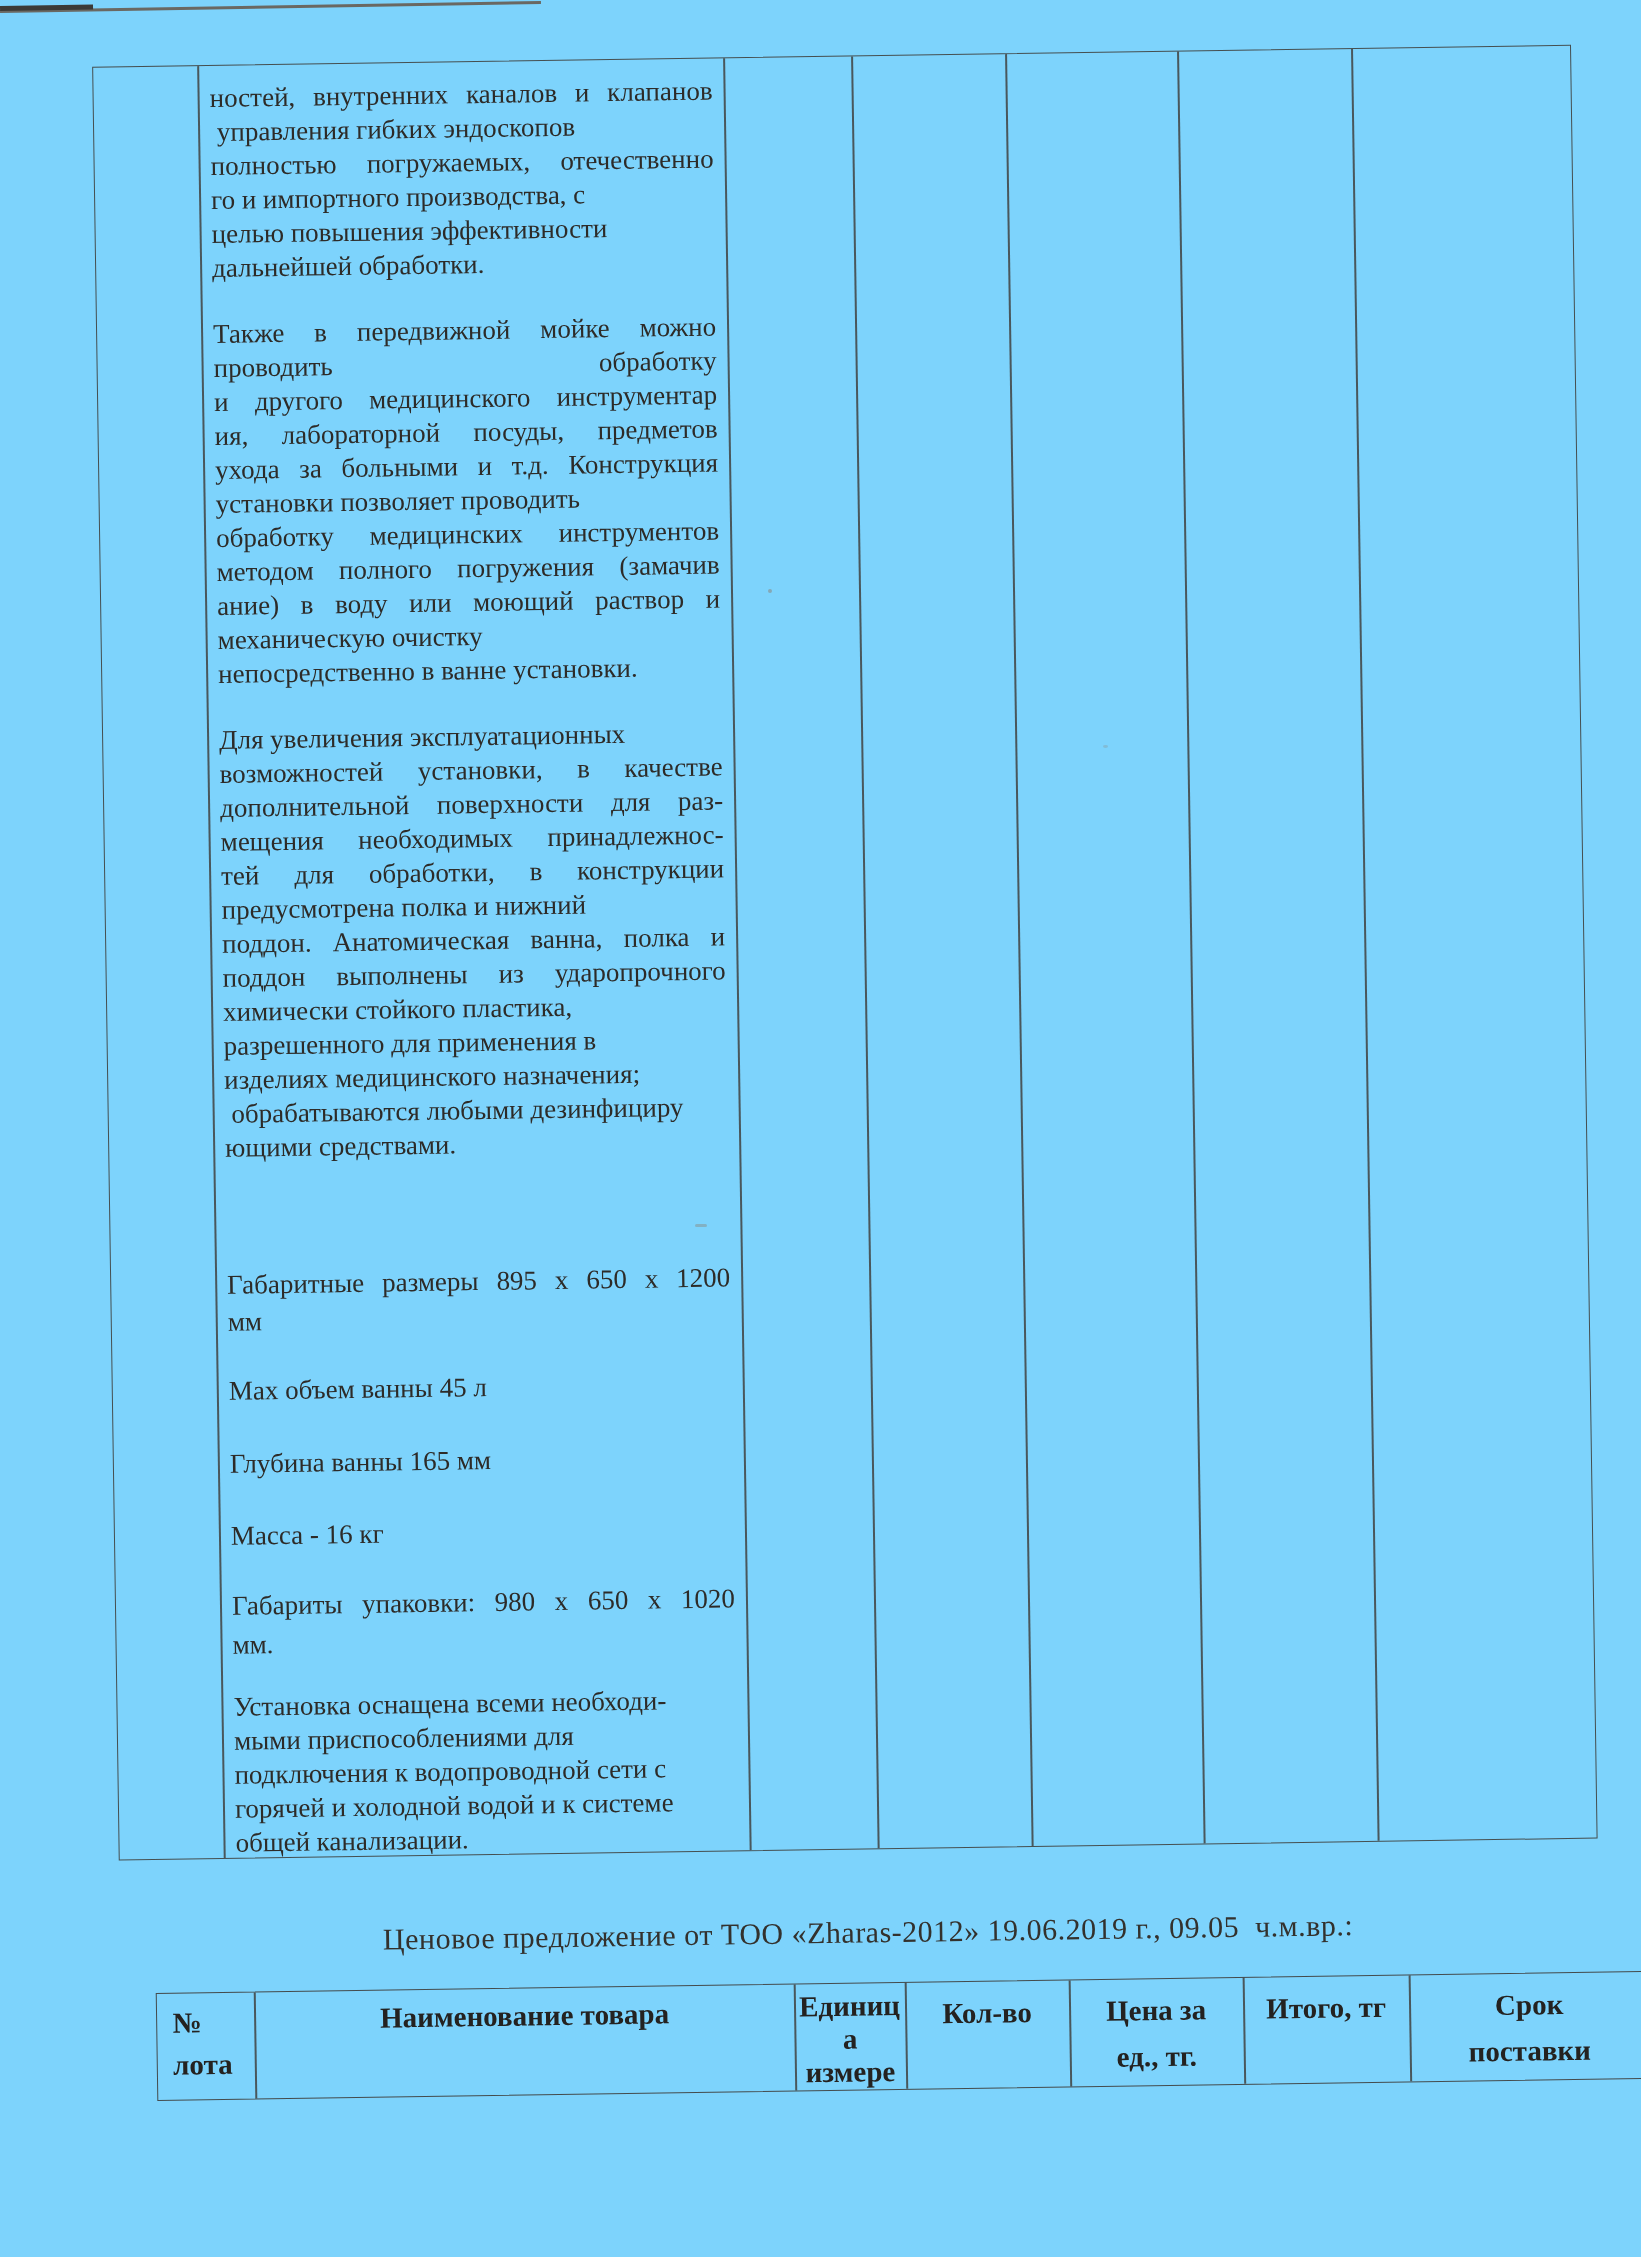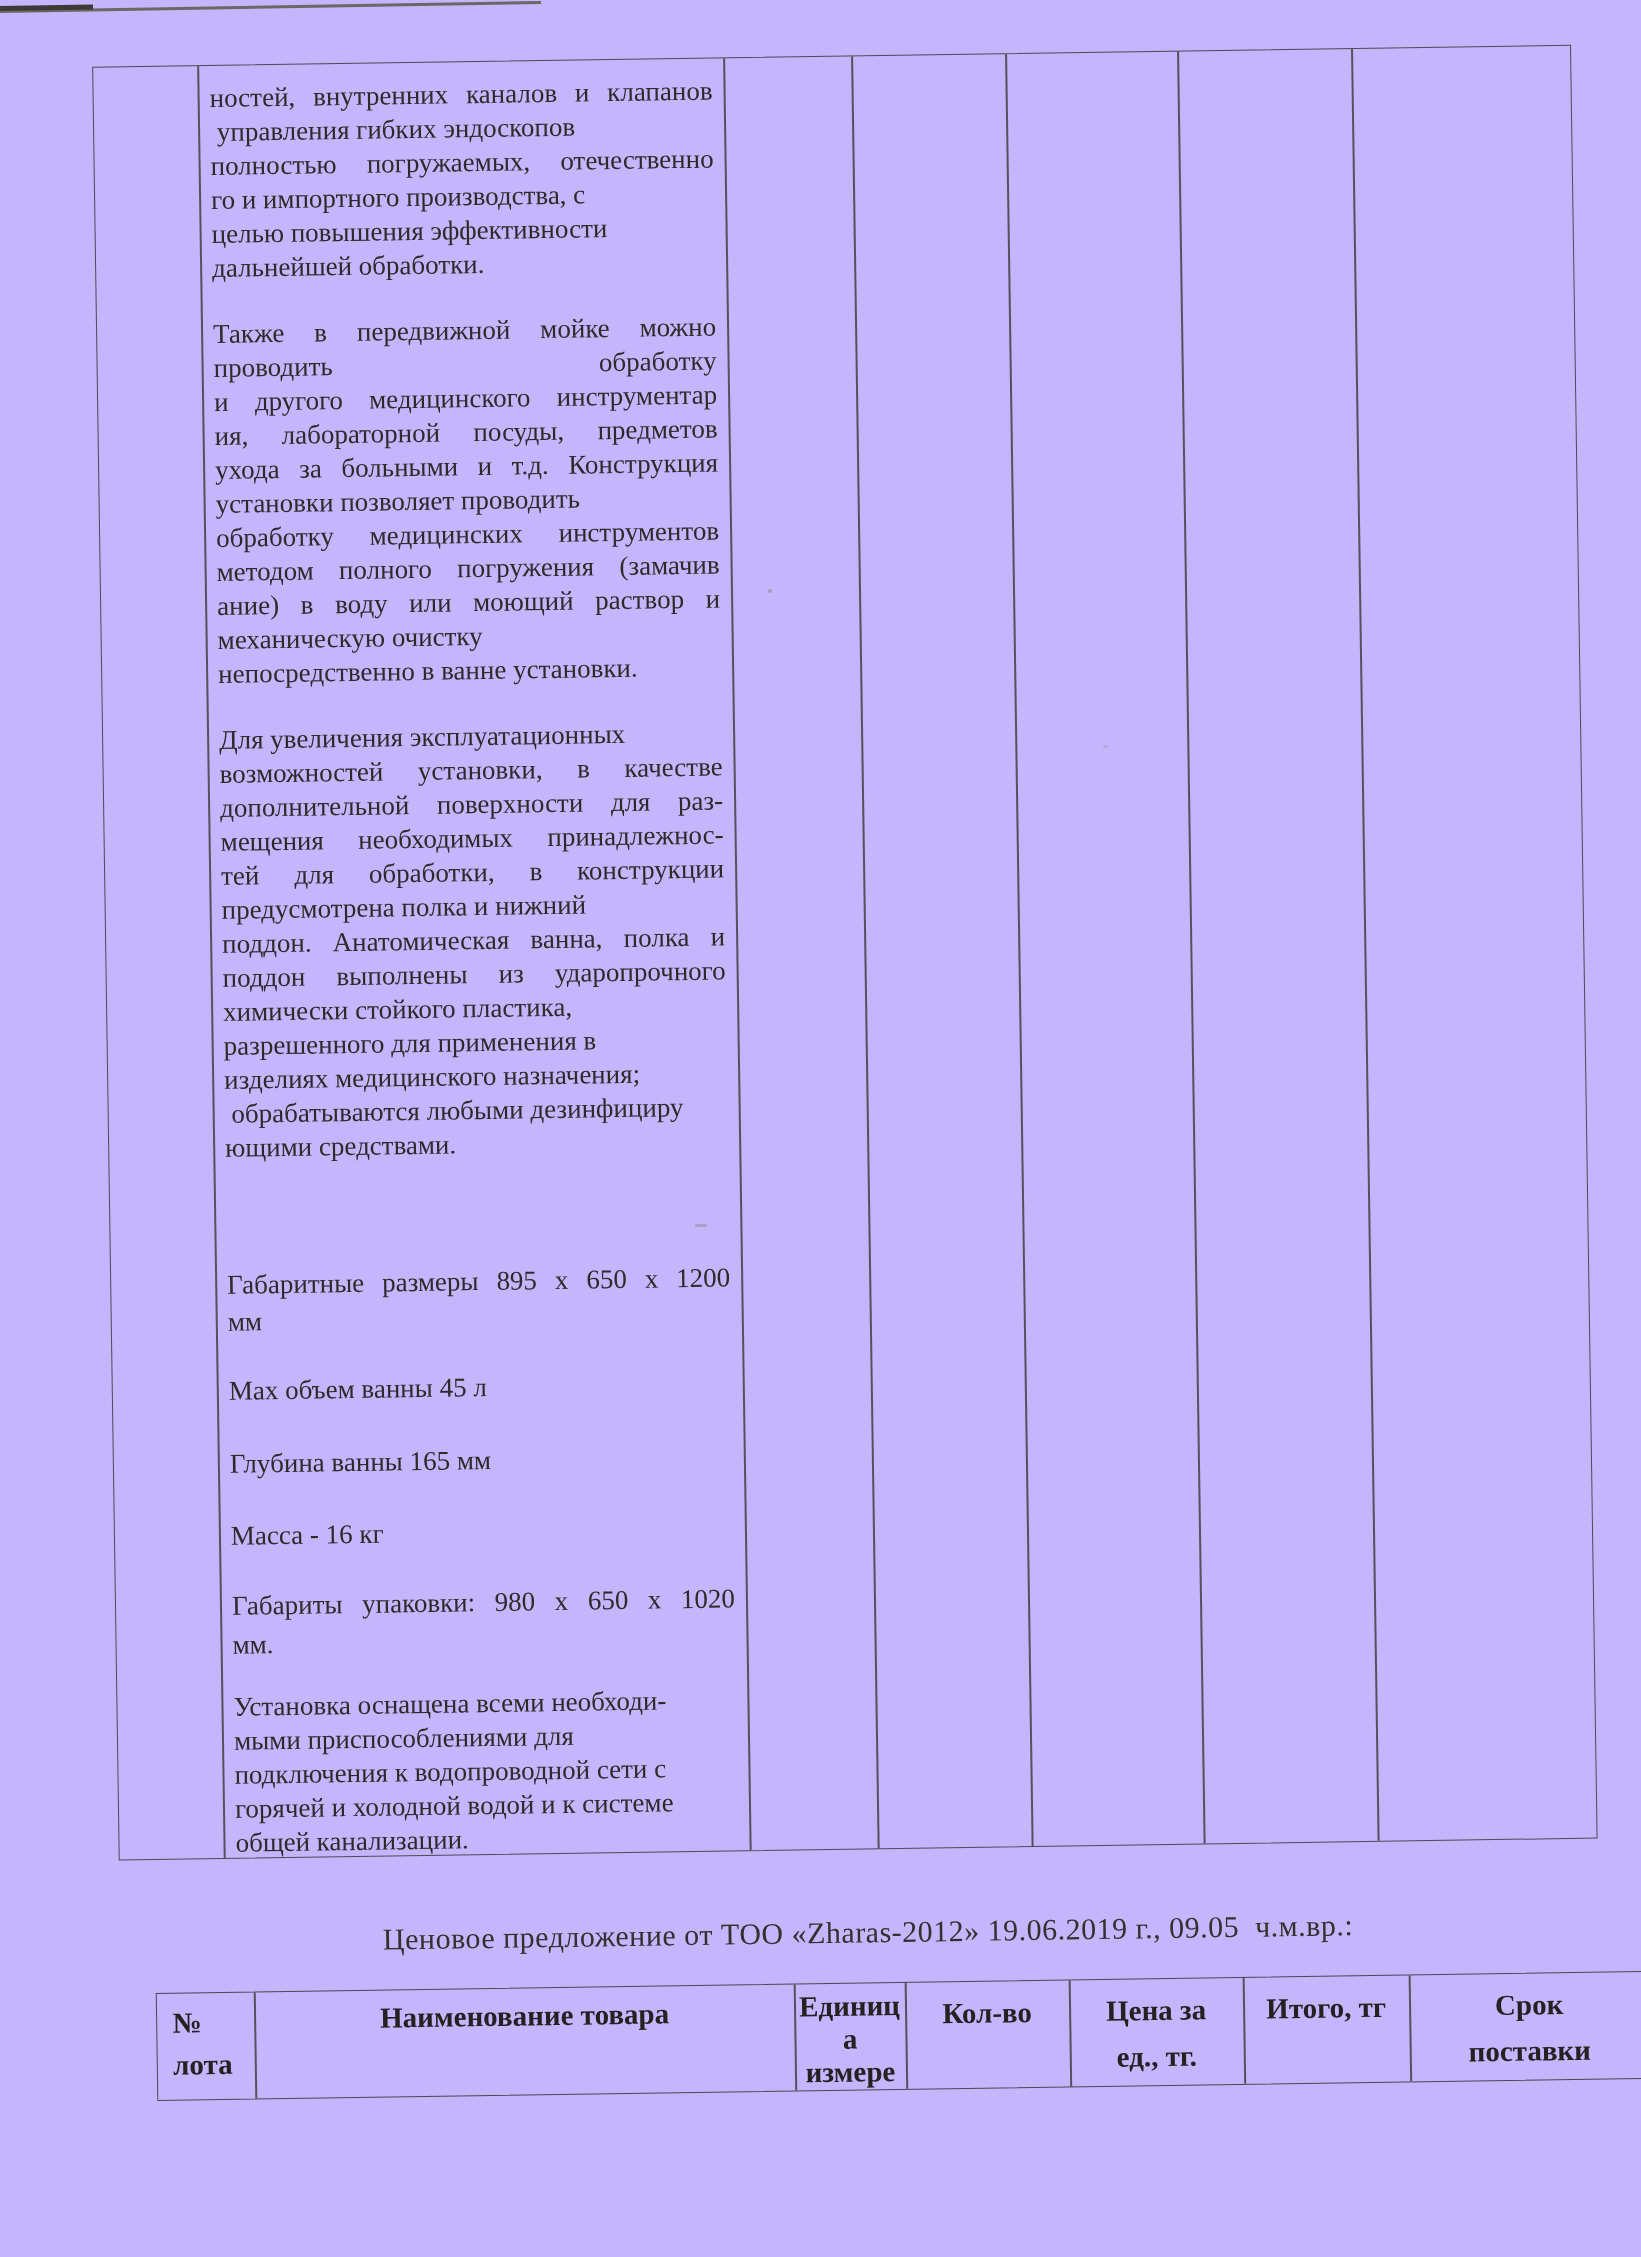--- a/index.html
+++ b/index.html
@@ -4,21 +4,21 @@
 <style>
   html,body{margin:0;padding:0;}
   body{
     width:1641px;height:2257px;
     background:#f6f5f2;
     font-family:"Liberation Serif","DejaVu Serif",serif;
     overflow:hidden;position:relative;
   }
   .page{
     position:absolute;inset:0;
-    background:#c4b5fd;
+    background:#7dd3fc;
   }
   .rot{
     position:absolute;inset:0;
     transform:rotate(-0.85deg);
     transform-origin:821px 1130px;
   }
   
   .spec-table{
     position:absolute;left:108px;top:56px;width:1479px;height:1794px;
     border:1.9px solid rgba(62,60,56,0.88);

